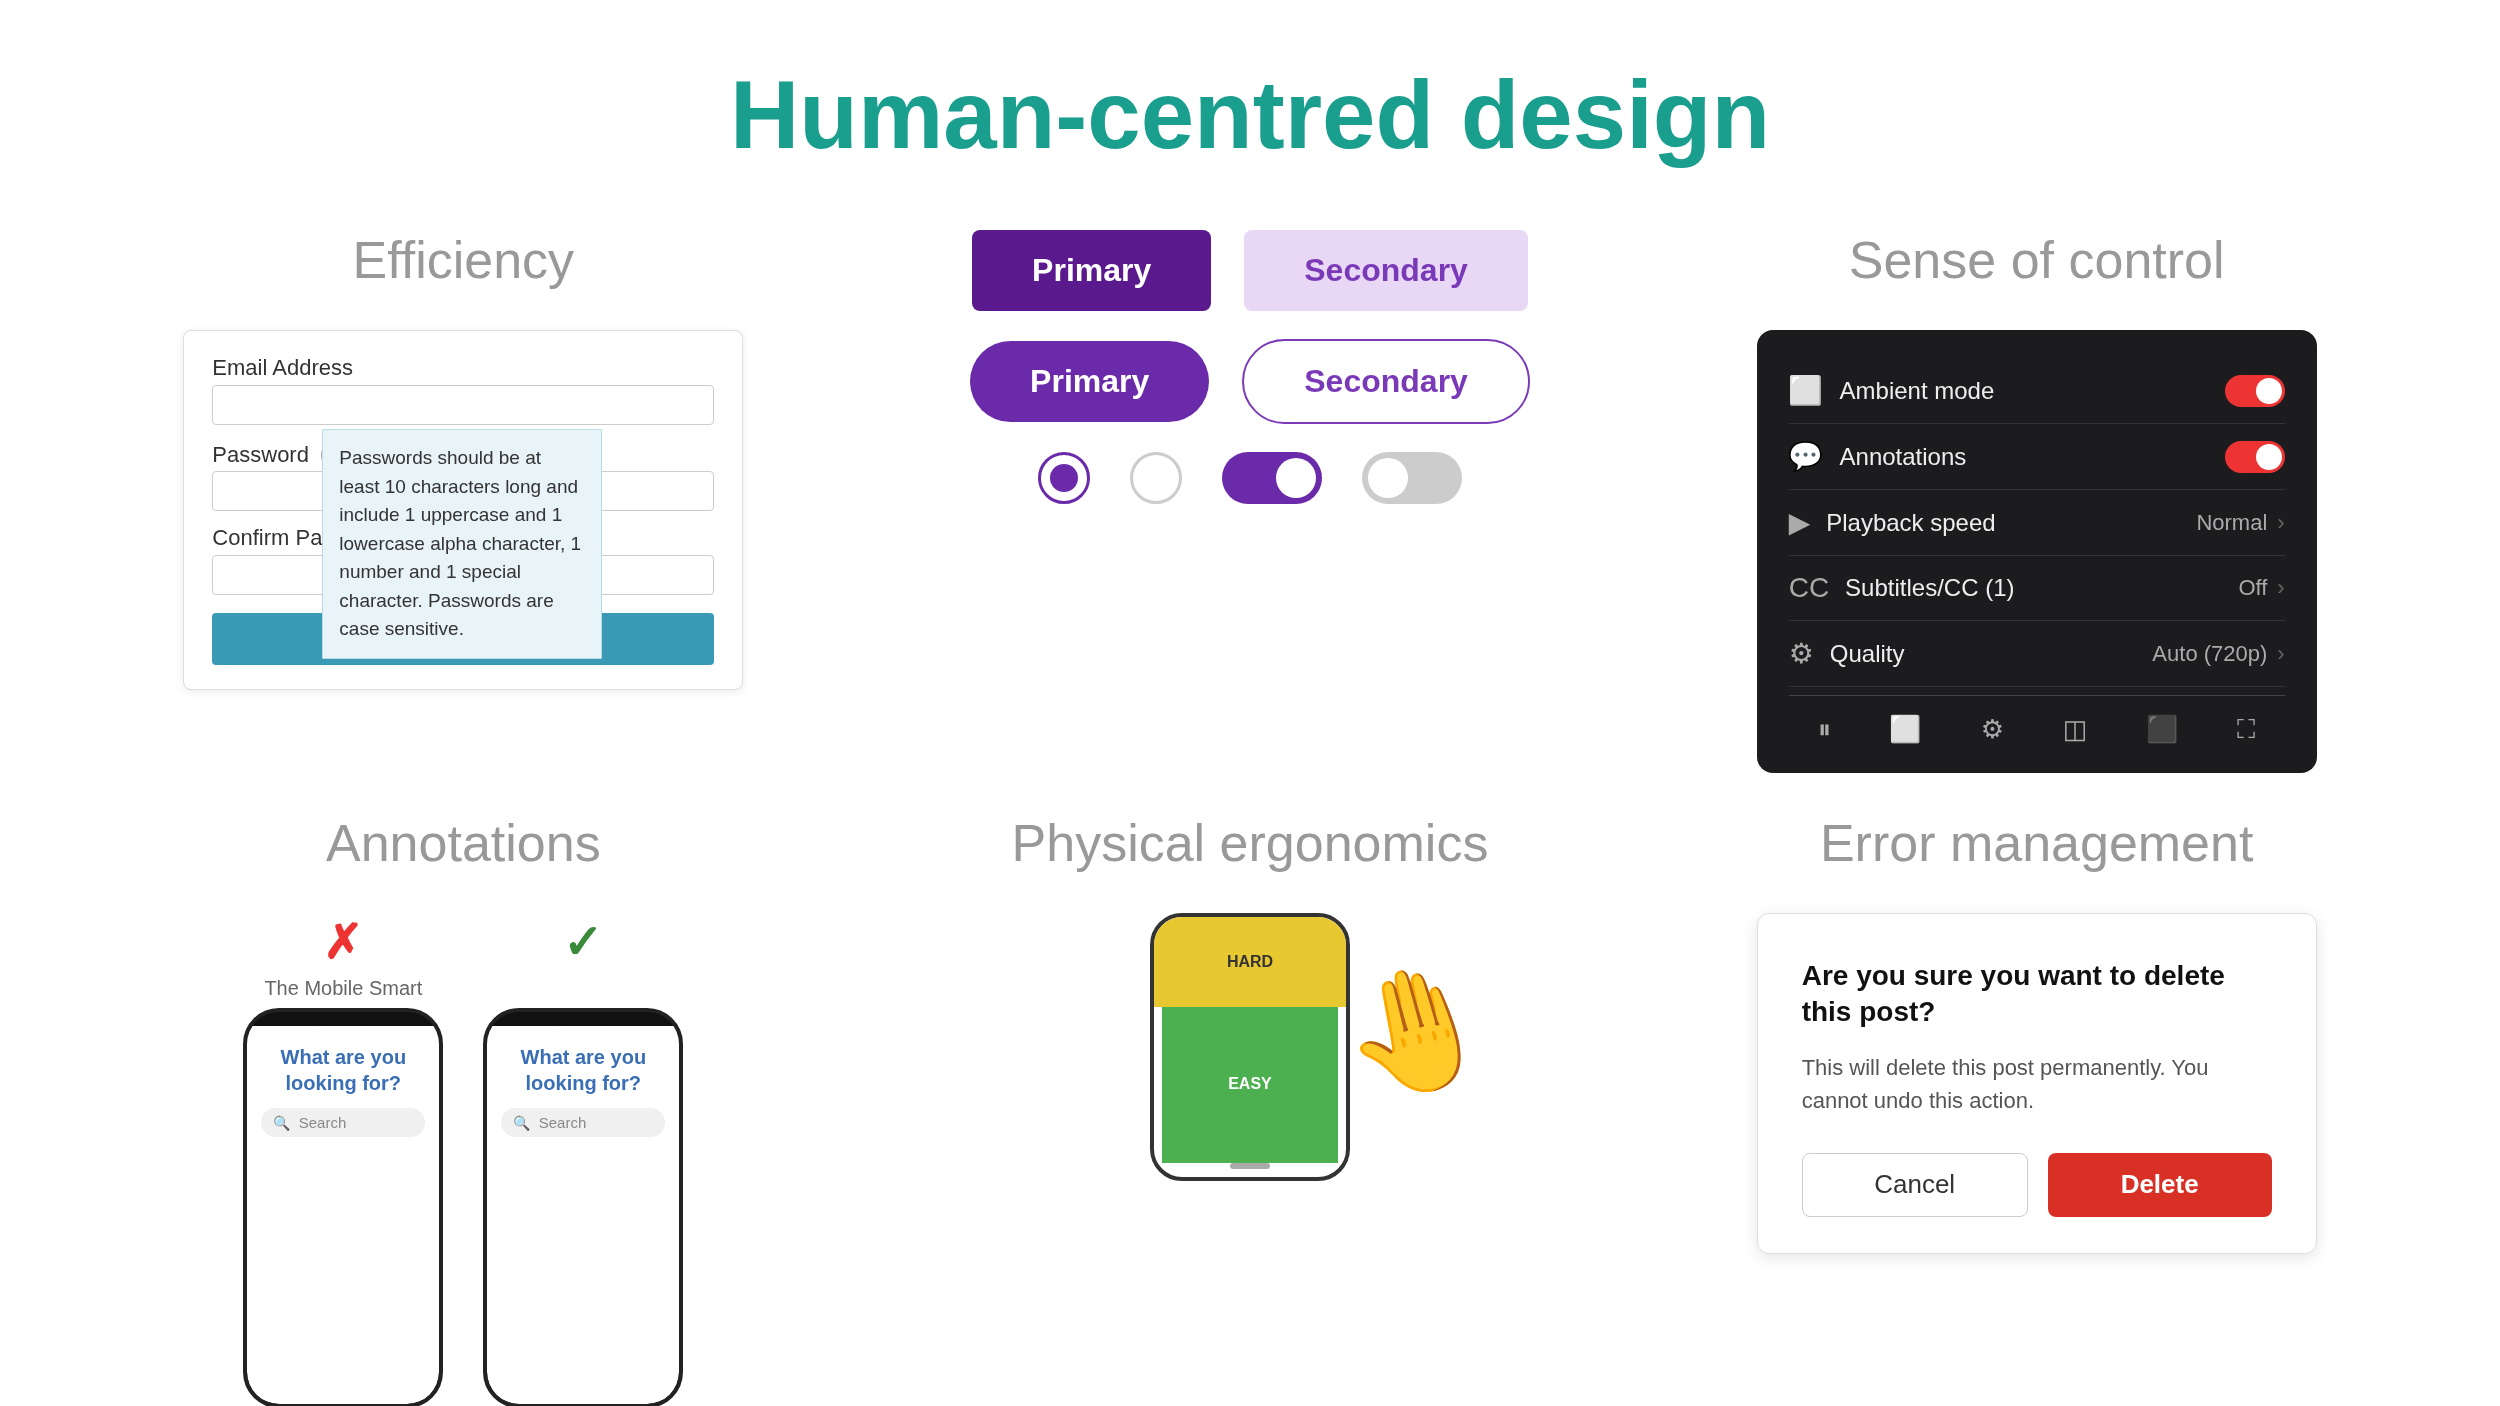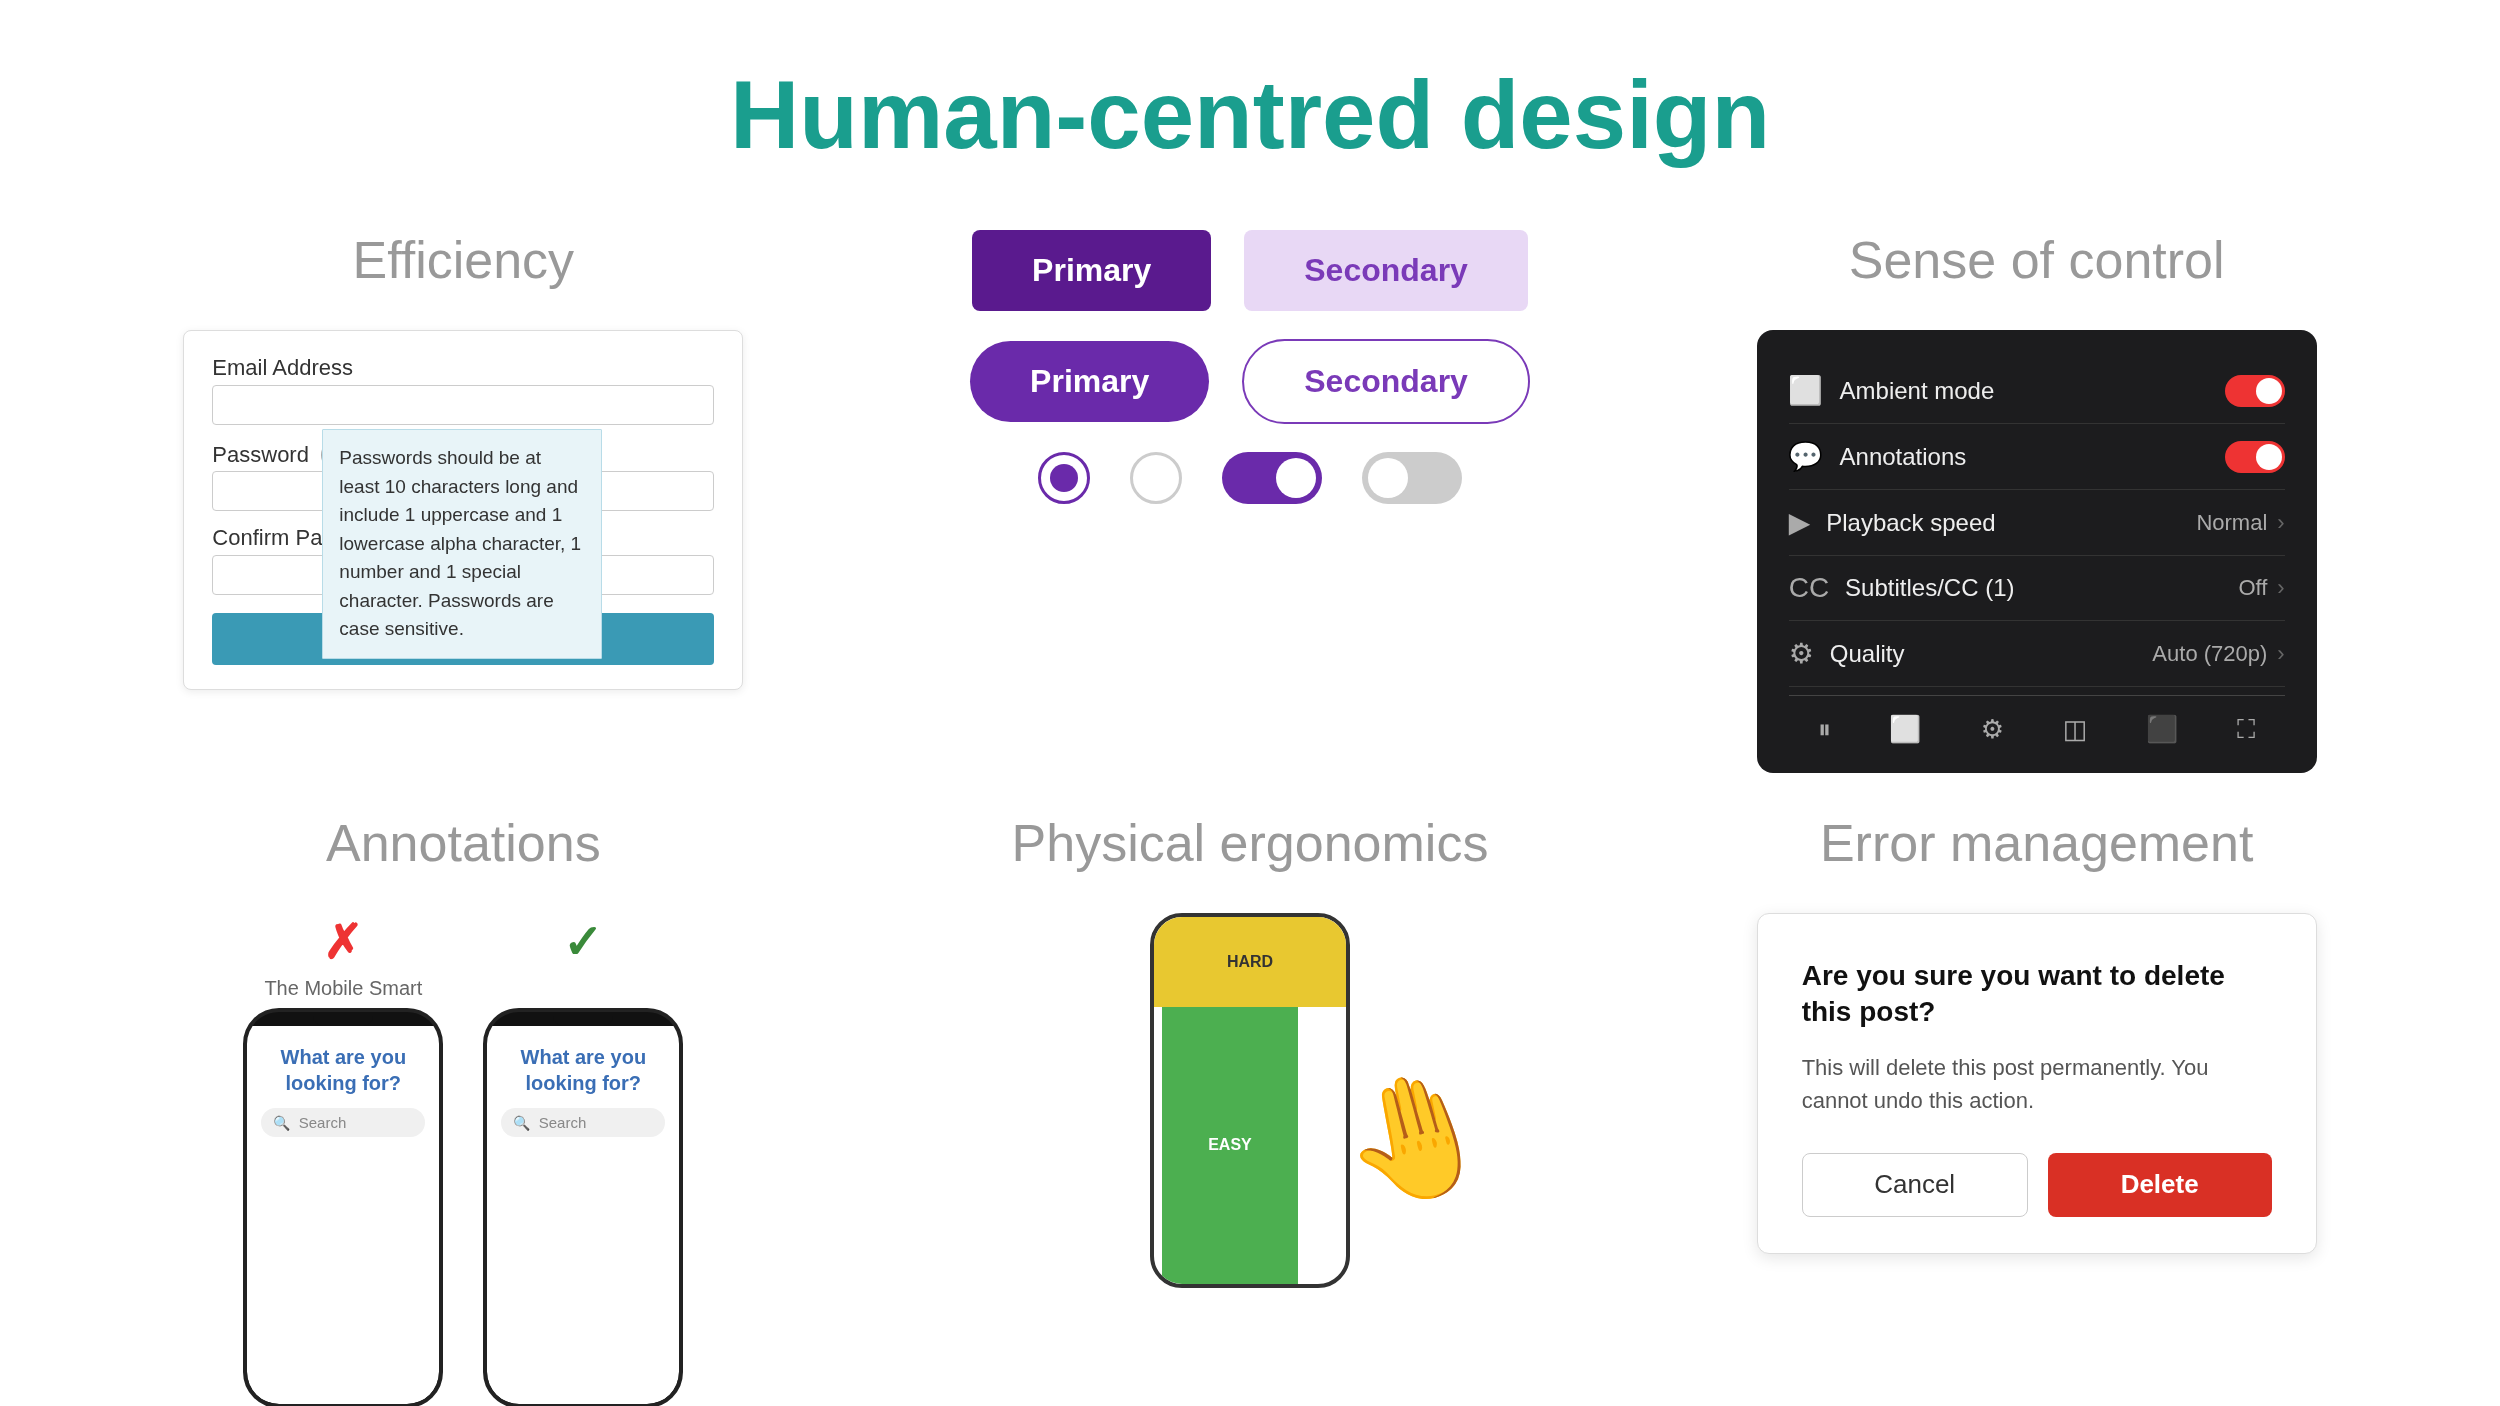--- a/index.html
+++ b/index.html
@@ -373,27 +373,28 @@
     
     .phys-card {
       width: 560px;
       position: relative;
       display: flex;
       align-items: center;
       justify-content: center;
     }
     .phone-ergo {
       width: 200px;
-      height: 375px;
+      height: 268px;
       background: #fff;
       border: 4px solid #333;
       border-radius: 32px;
       position: relative;
       overflow: hidden;
       display: flex;
+      flex-direction: column;
     }
     .zone {
       position: absolute;
       left: 0;
       right: 0;
       font-size: 16px;
       font-weight: 700;
       text-align: center;
     }
     .zone-hard {

